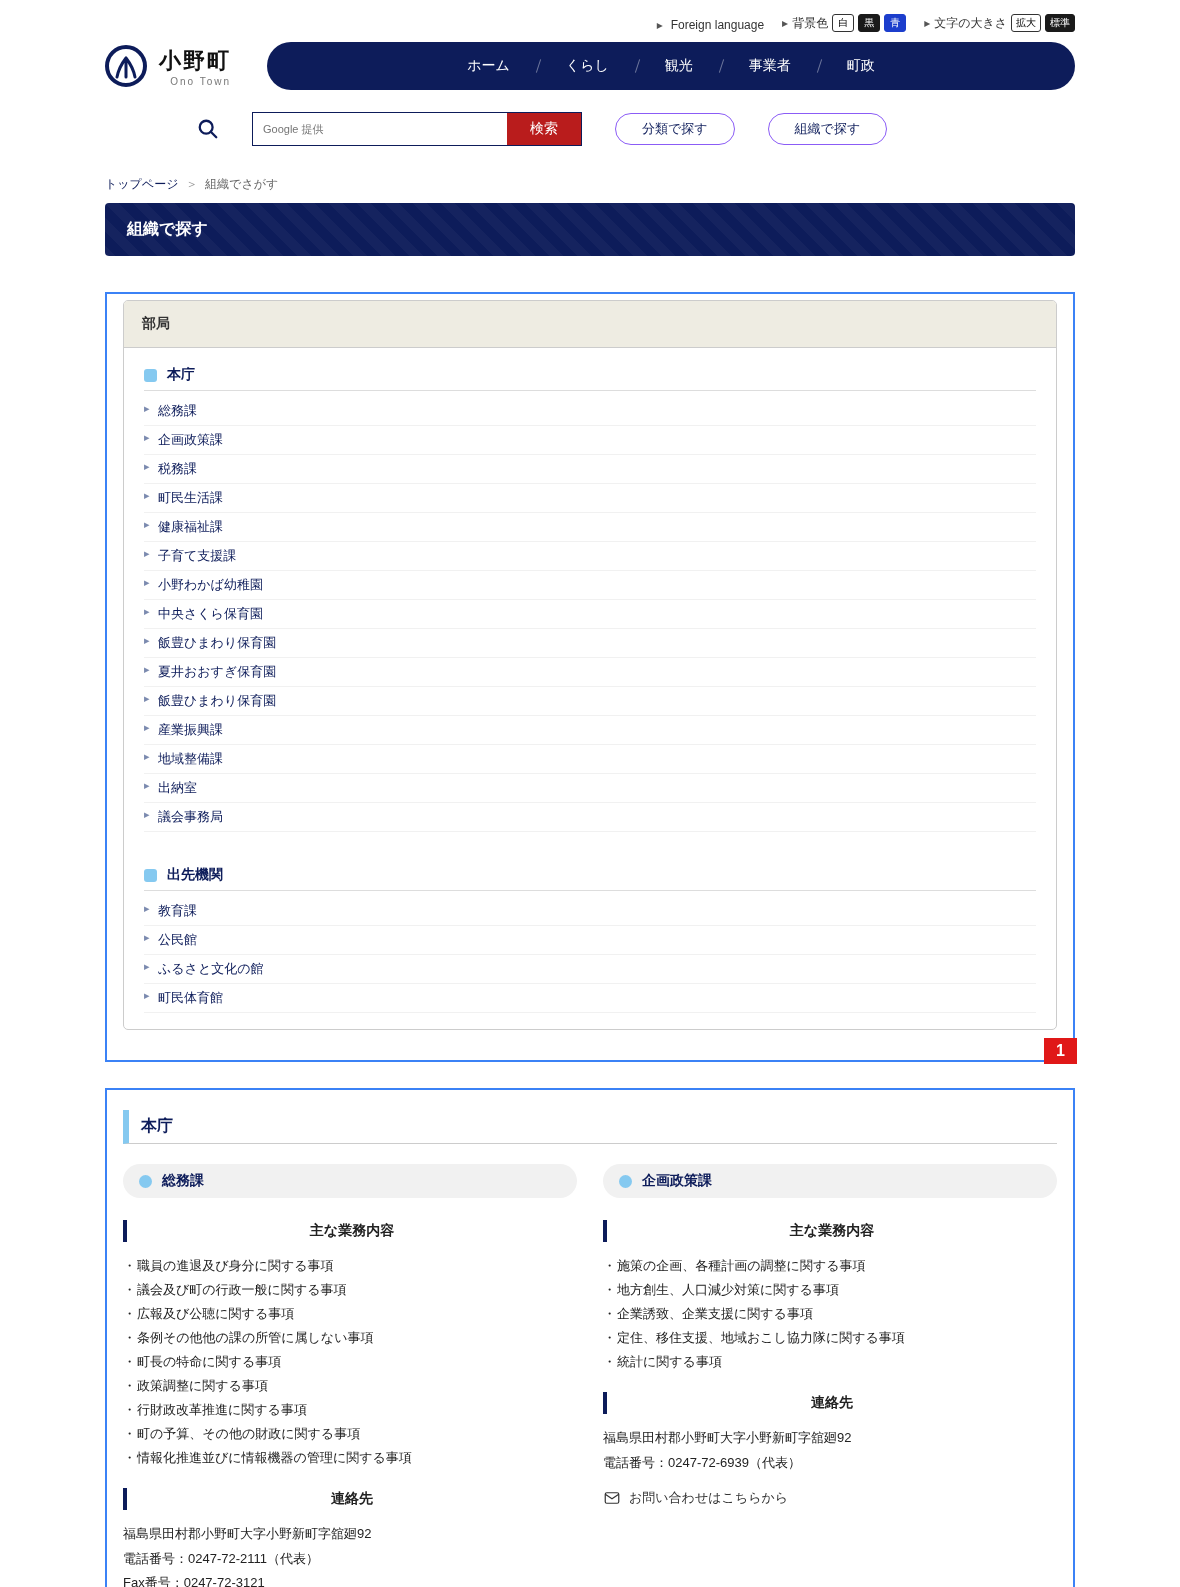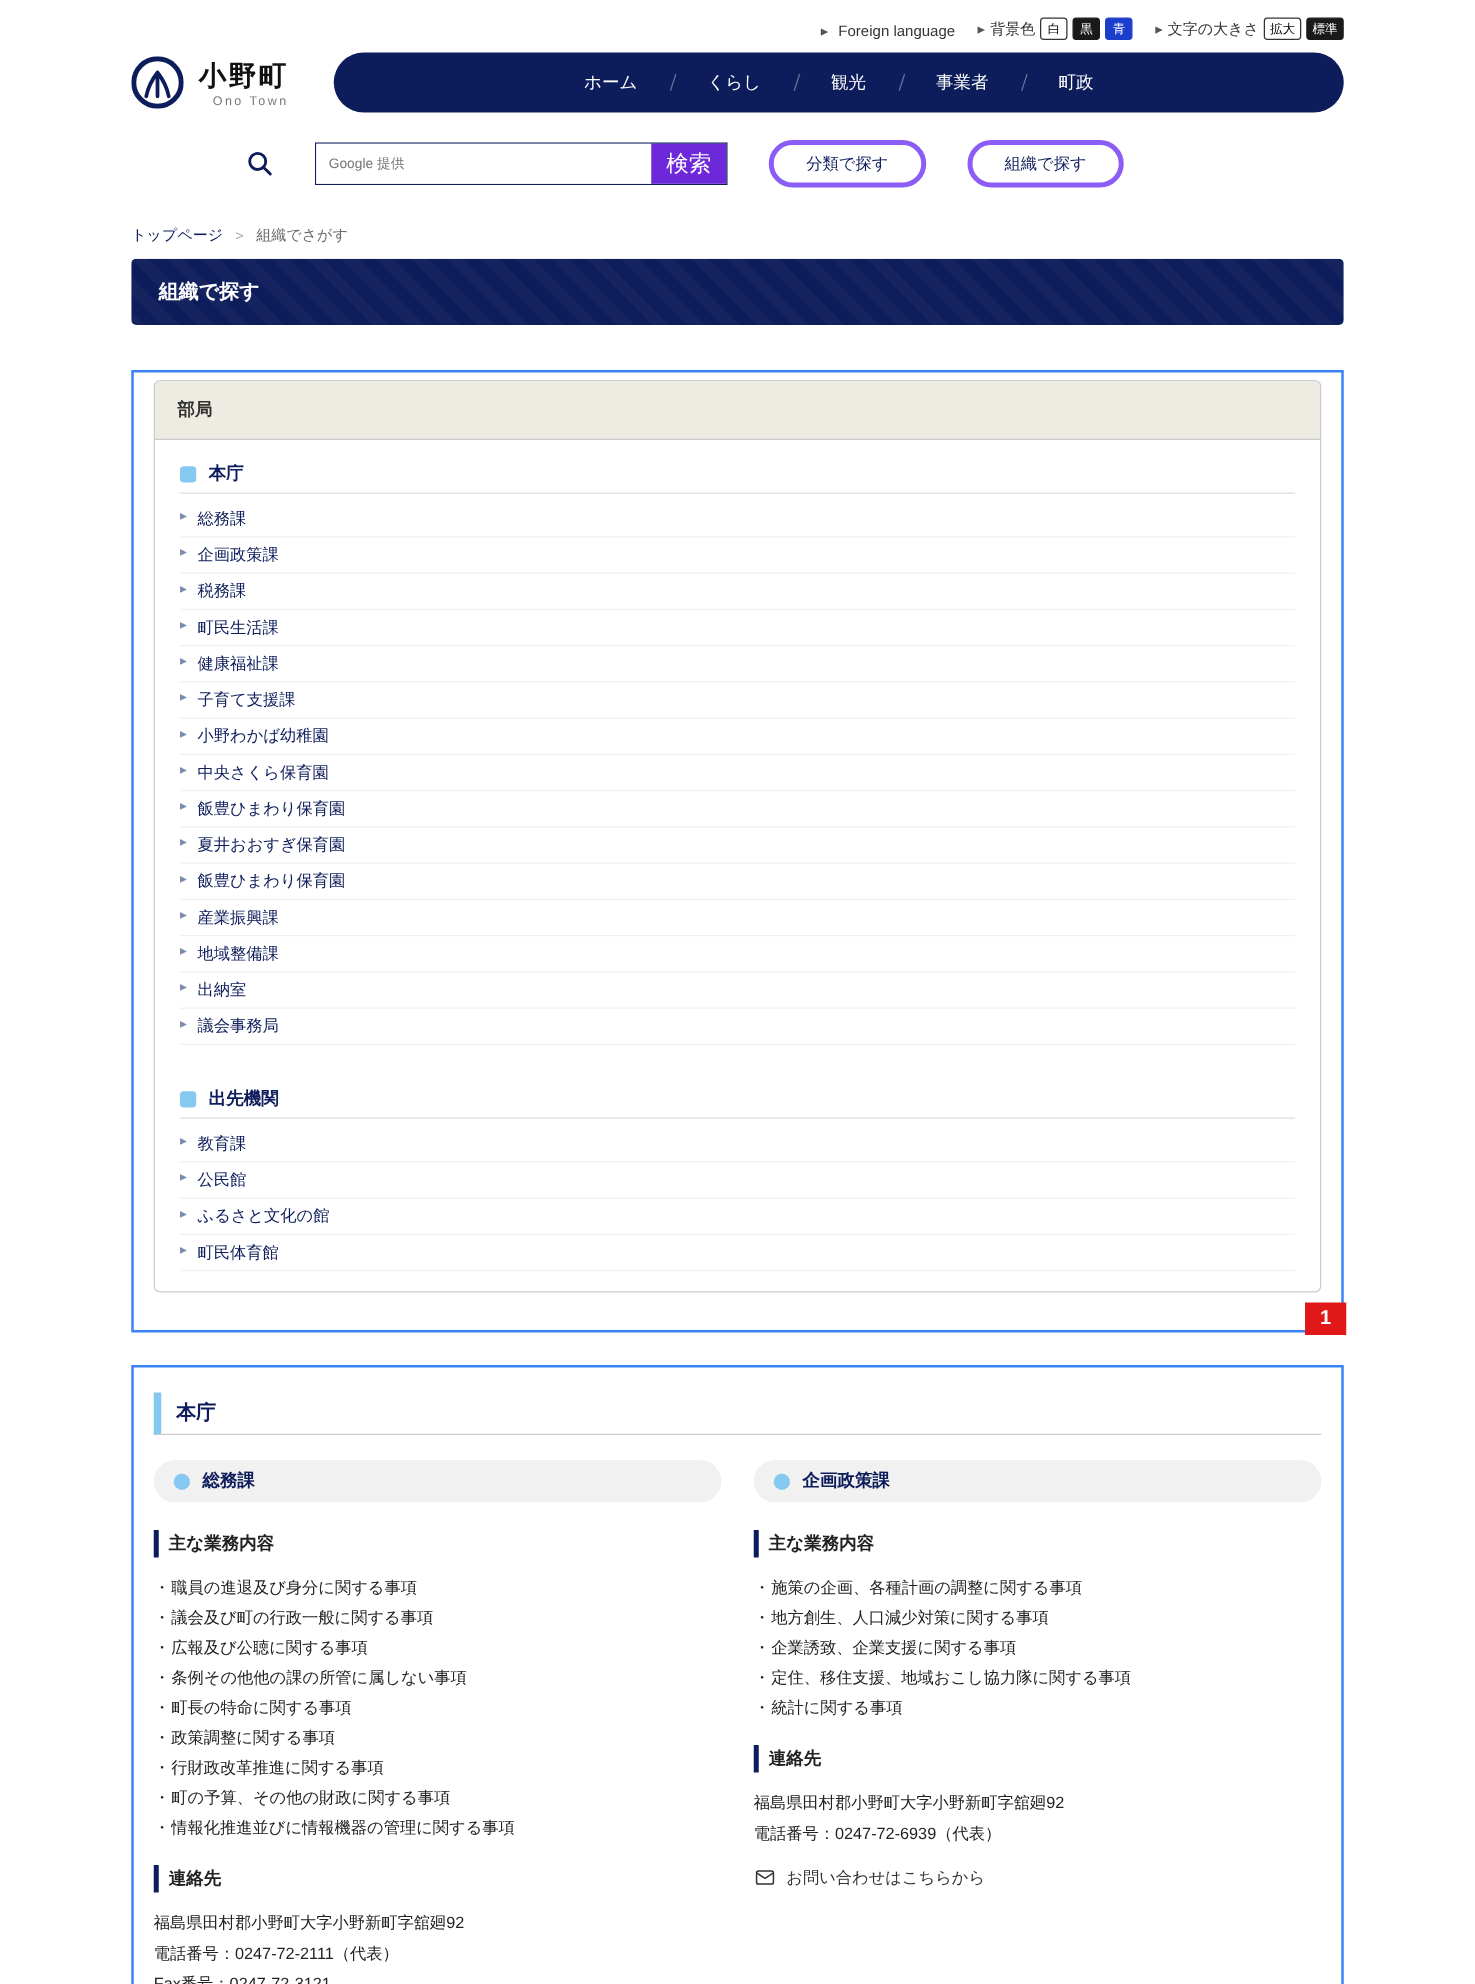--- a/index.html
+++ b/index.html
@@ -22,22 +22,22 @@
 .logo-text .en { font-size: 10px; color: #777; letter-spacing: 2px; text-align: right; }
 .main-nav { flex: 1; background: #0d1c5a; border-radius: 999px; height: 48px; display: flex; align-items: center; justify-content: center; text-align: center; }
 .main-nav div { color: #fff; font-size: 14px; padding: 0 28px; position: relative; }
 .main-nav div + div::before { content: ""; position: absolute; left: 0; top: 2px; bottom: 2px; width: 1px; background: rgba(255,255,255,.4); transform: rotate(18deg); }
 
 
 .search-row { display: flex; align-items: center; gap: 33px; margin: 22px 0 30px; padding-left: 92px; }
 .mag { width: 22px; height: 22px; color: #0d1c5a; }
 .search-box { display: flex; border: 1px solid #0d1c5a; height: 34px; width: 330px; }
 .search-box input { border: none; flex: 1; padding: 0 10px; font-size: 11px; outline: none; }
-.search-box button { background: #6d28d9; color: #fff; border: none; width: 60px; font-size: 18px; cursor: pointer; }
-.pill-btn { border: 4px solid #8b5cf6; color: #0d1c5a; background: #fff; border-radius: 999px; padding: 6px 26px; font-size: 13px; cursor: pointer; }
+.search-box button { background: #b91c1c; color: #fff; border: none; width: 74px; font-size: 14px; cursor: pointer; }
+.pill-btn { border: 1px solid #8b5cf6; color: #0d1c5a; background: #fff; border-radius: 999px; padding: 6px 26px; font-size: 13px; cursor: pointer; }
 
 
 .crumbs { font-size: 12px; color: #0d1c5a; margin-bottom: 10px; }
 .crumbs .sep { color: #999; margin: 0 4px; }
 .crumbs .cur { color: #666; }
 
 
 .page-title { background: #0d1c5a; color: #fff; font-size: 16px; font-weight: 600; padding: 16px 22px; border-radius: 4px; margin-bottom: 36px; background-image: linear-gradient(45deg, rgba(255,255,255,.03) 25%, transparent 25%, transparent 50%, rgba(255,255,255,.03) 50%, rgba(255,255,255,.03) 75%, transparent 75%); background-size: 28px 28px; }
 
 
@@ -54,21 +54,21 @@
 .link-list { list-style: none; padding: 6px 0 12px; }
 .link-list li { padding: 5px 0 5px 14px; position: relative; color: #0d1c5a; font-size: 13px; border-bottom: 1px solid #f1f1f1; }
 .link-list li::before { content: "▸"; position: absolute; left: 0; color: #7b8aaf; font-size: 11px; }
 
 
 .sec2-title { font-size: 16px; font-weight: 600; color: #0d1c5a; border-left: 6px solid #85c9f0; border-bottom: 1px solid #ccc; padding: 6px 12px; margin: 14px 0 20px; }
 .two-col { display: flex; gap: 26px; }
 .col { flex: 1; }
 .col-head { background: #f1f1f1; border-radius: 999px; padding: 8px 16px; display: flex; align-items: center; font-weight: 700; color: #0d1c5a; font-size: 14px; margin-bottom: 22px; }
 .col-head::before { content: ""; width: 13px; height: 13px; background: #85c9f0; border-radius: 50%; margin-right: 10px; }
-.h4 { border-left: 4px solid #0d1c5a; padding: 2px 8px; font-weight: 700; font-size: 14px; color: #222; margin: 18px 0 12px; }
+.h4 { border-left: 4px solid #0d1c5a; padding: 2px 8px; font-weight: 700; font-size: 14px; color: #222; margin: 18px 0 12px; text-align: center; }
 .bul { list-style: none; }
 .bul li { padding: 3px 0 3px 14px; position: relative; font-size: 13px; color: #222; }
 .bul li::before { content: "・"; position: absolute; left: 0; }
 .addr { font-size: 13px; line-height: 1.9; color: #222; margin-top: 6px; }
 .mail-row { display: flex; align-items: center; gap: 8px; margin-top: 14px; font-size: 13px; }
 .mail-row svg { width: 18px; height: 18px; }
 </style>
 </head>
 <body>
 

